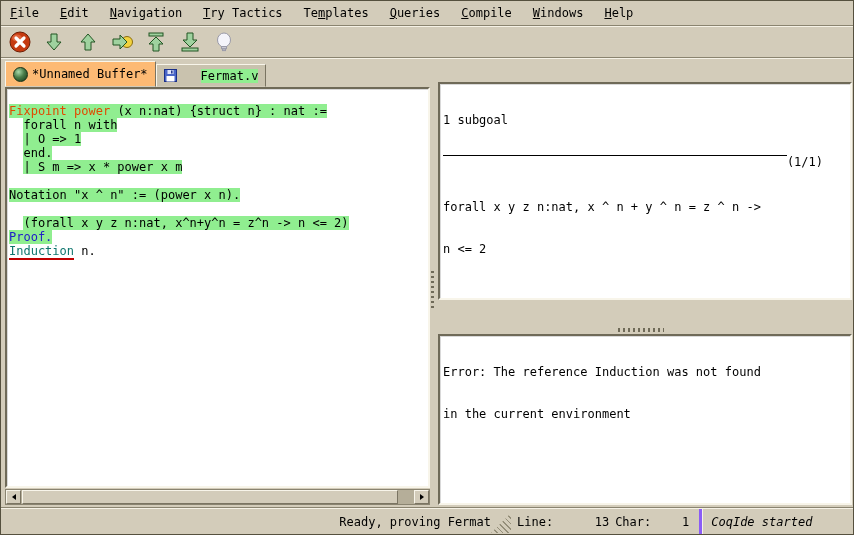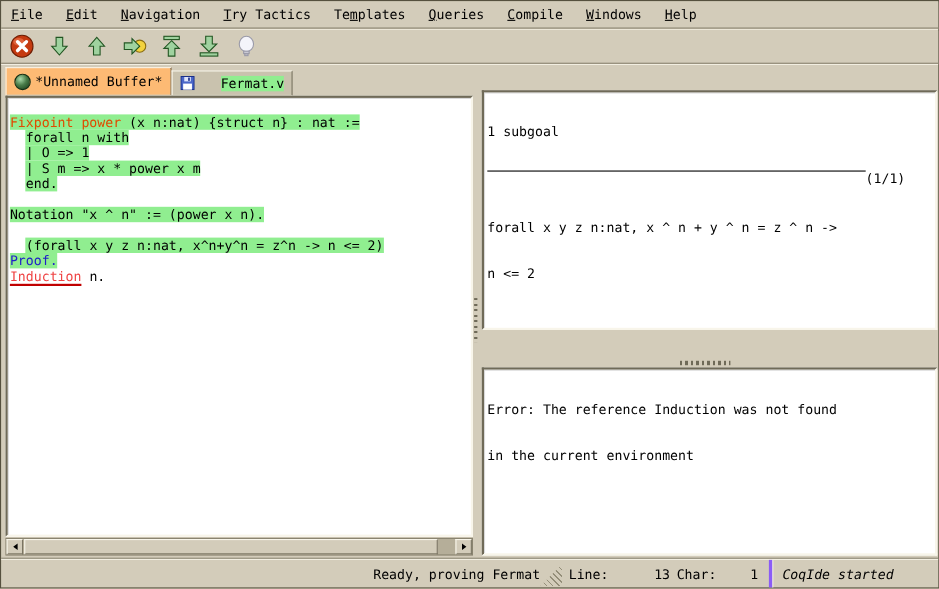--- a/index.html
+++ b/index.html
@@ -43,21 +43,21 @@
     position:absolute;left:0;top:26px;right:0;bottom:17px;
     background:#fff;border:2px solid;border-color:#6f6a58 #f8f5ea #f8f5ea #6f6a58;
     box-shadow:inset 1px 1px 0 rgba(0,0,0,0.15);
     padding:1px 2px;overflow:hidden;box-sizing:border-box;
   }
   .code-line{height:14px;line-height:14px;white-space:pre;}
   .seg{white-space:pre;}
   .hl{background:#90ee90;}
   .kw{color:#e04a00;}
   .proof{color:#2020c8;}
-  .errword{color:#ef4444;border-bottom:2px solid #c00000;}
+  .errword{color:#0f766e;border-bottom:2px solid #c00000;}
   
   .hscroll{
     position:absolute;left:0;right:0;bottom:0;height:16px;box-sizing:border-box;
     background:#b5ae99;border:1px solid #8a8470;
   }
   .hs-btn{
     position:absolute;top:0;width:15px;height:14px;background:#d3ccba;
     border:1px solid;border-color:#f8f5ea #7a7462 #7a7462 #f8f5ea;
     display:flex;align-items:center;justify-content:center;padding:0;
   }
@@ -187,22 +187,22 @@
         </svg>
         <span class="tab-label-green">Fermat.v</span>
       </div>
     </div>
 
     <div class="editor-frame">
       <div class="code-line"><span class="seg"></span><span class="seg"></span></div>
       <div class="code-line"><span class="seg kw hl">Fixpoint power</span><span class="seg hl"> (x n:nat) {struct n} : nat :=</span></div>
       <div class="code-line"><span class="seg">  </span><span class="seg hl">forall n with</span></div>
       <div class="code-line"><span class="seg">  </span><span class="seg hl">| O =&gt; 1</span></div>
+      <div class="code-line"><span class="seg">  </span><span class="seg hl">end.</span></div>
       <div class="code-line"><span class="seg">  </span><span class="seg hl">| S m =&gt; x * power x m</span></div>
-      <div class="code-line"><span class="seg">  </span><span class="seg hl">end.</span></div>
       <div class="code-line"><span class="seg"></span><span class="seg"></span></div>
       <div class="code-line"><span class="seg hl">Notation "x ^ n" := (power x n).</span><span class="seg"></span></div>
       <div class="code-line"><span class="seg"></span><span class="seg"></span></div>
       <div class="code-line"><span class="seg">  </span><span class="seg hl">(forall x y z n:nat, x^n+y^n = z^n -&gt; n &lt;= 2)</span></div>
       <div class="code-line"><span class="seg proof hl">Proof.</span><span class="seg"></span></div>
       <div class="code-line"><span class="seg errword">Induction</span><span class="seg"> n.</span></div>
     </div>
 
     <div class="hscroll">
       <button class="hs-btn left">

